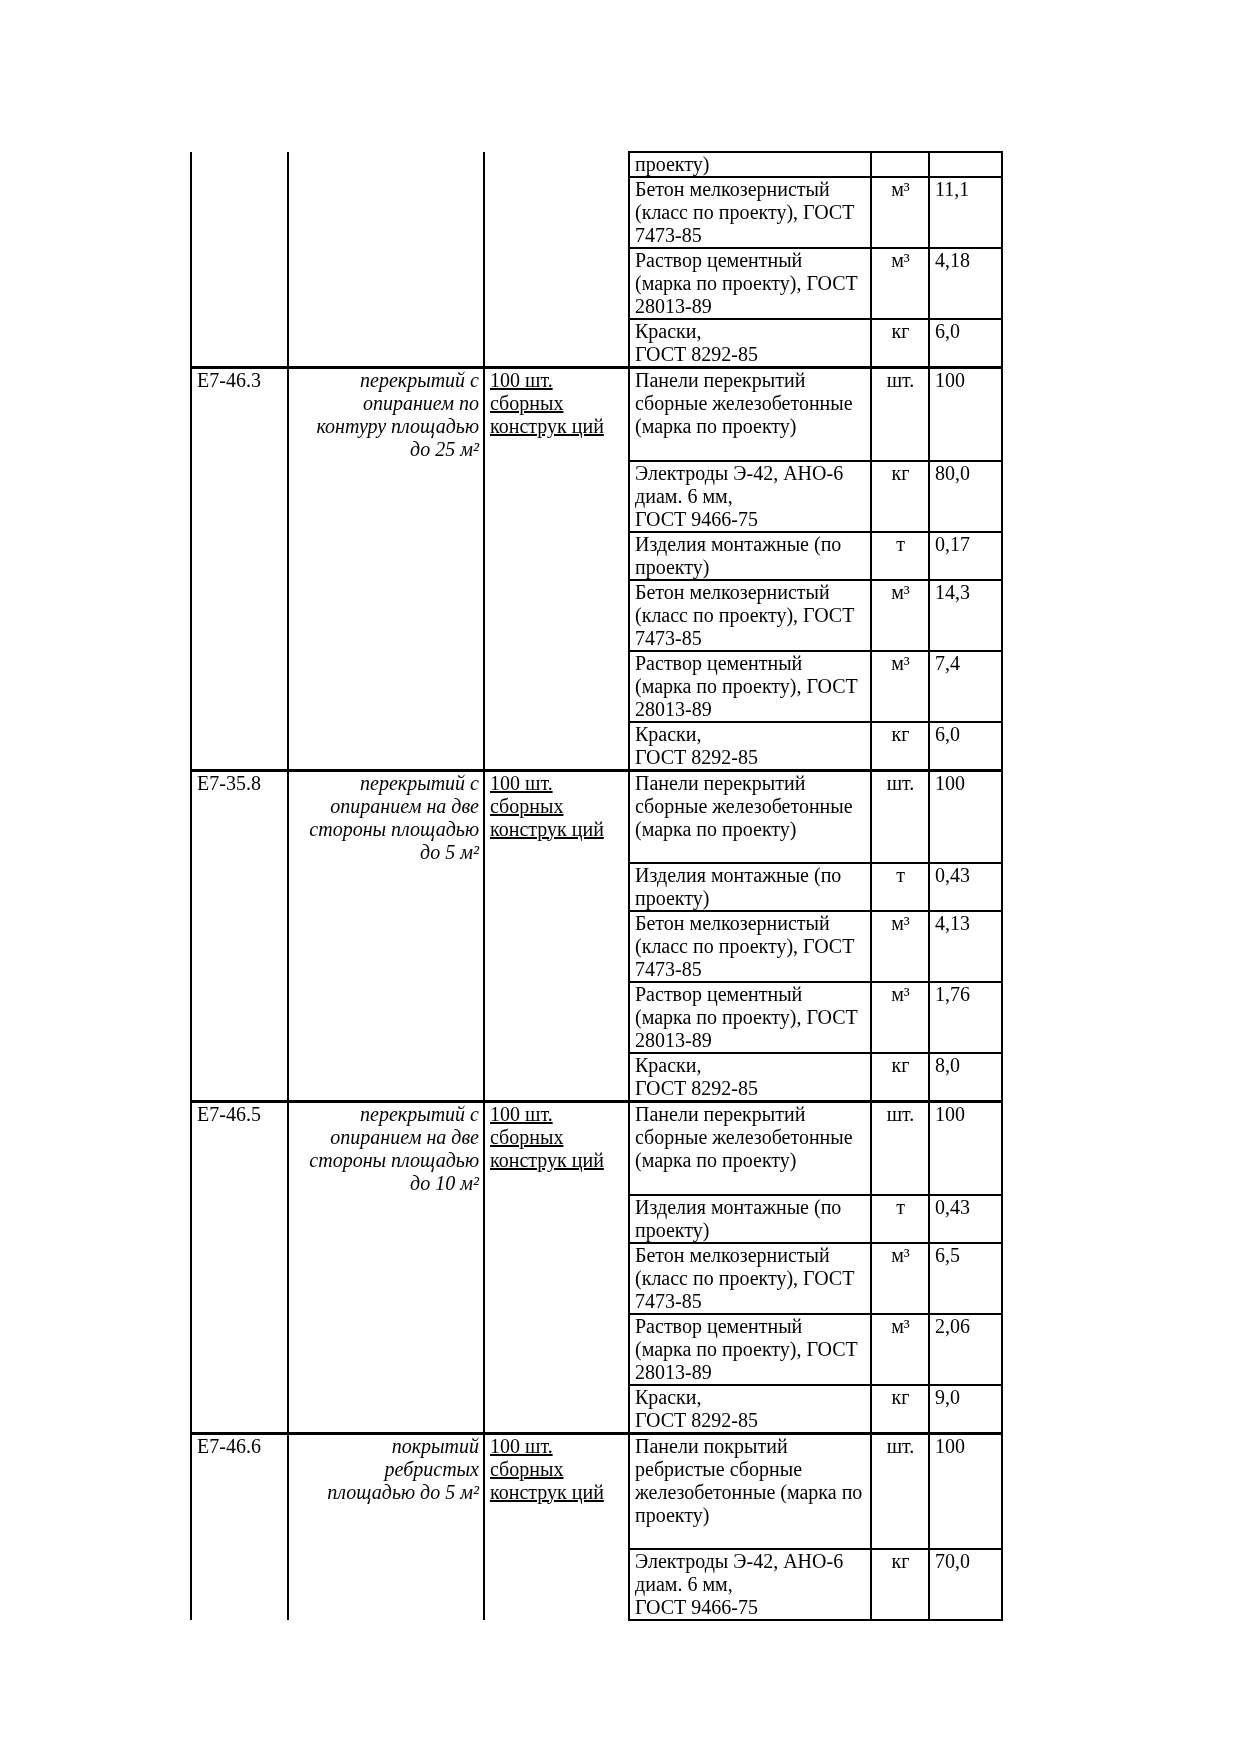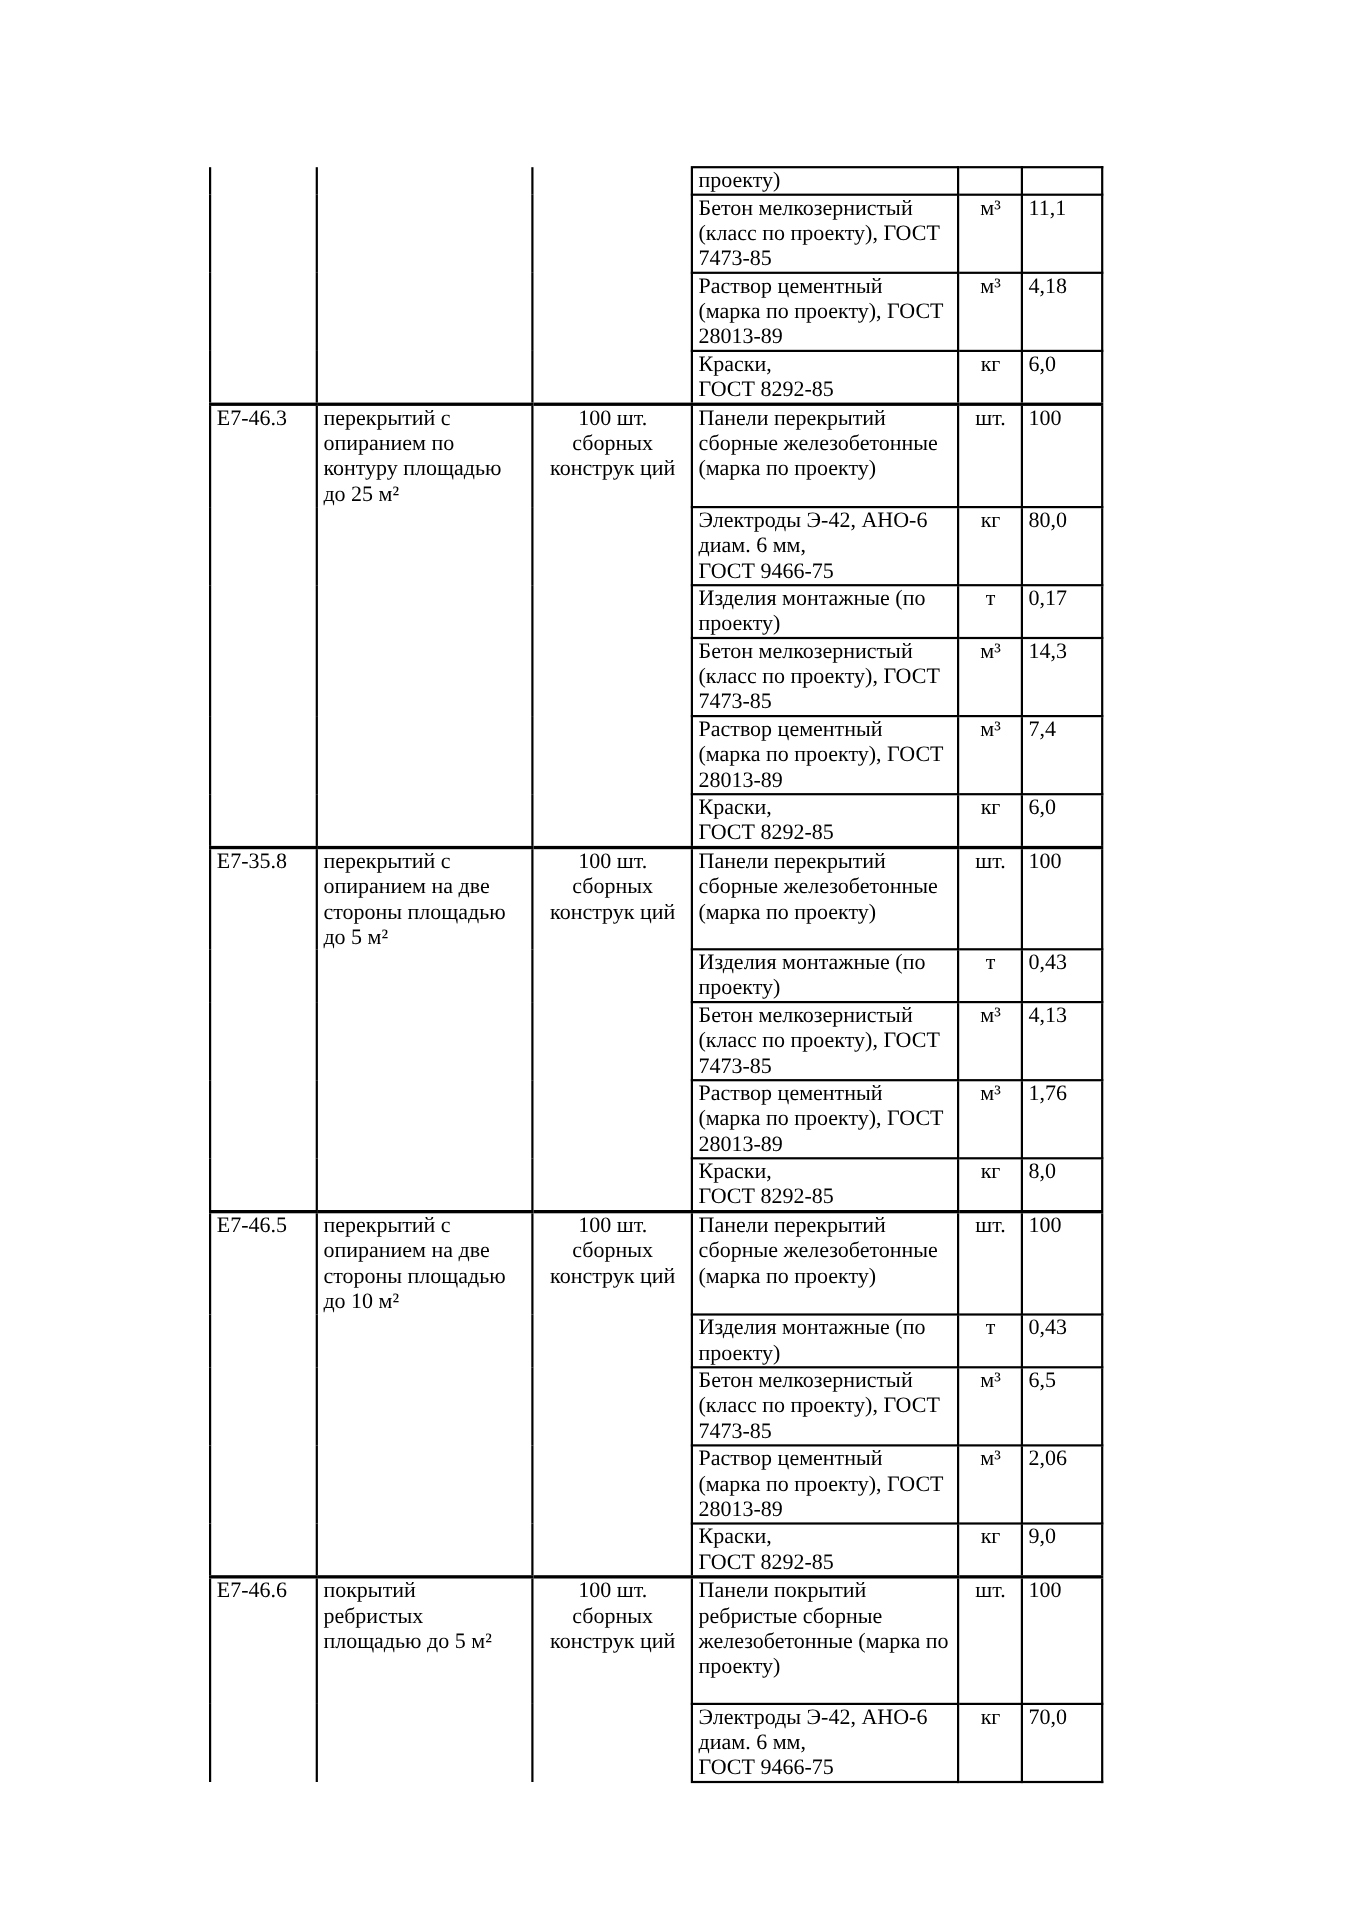--- a/index.html
+++ b/index.html
@@ -35,22 +35,22 @@
   }
   
   tr.group-start td { border-top-width: 3px; }
   
   td.thick-bottom { border-bottom-width: 4px; }
   
   td.no-top { border-top: none !important; }
   td.no-bottom { border-bottom: none !important; }
 
   td.c-code  { text-align: left; }
-  td.c-desc  { text-align: left; }
-  td.c-meas  { text-align: center; padding-left: 2px; padding-right: 2px; }
+  td.c-desc  { text-align: right; font-style: italic; }
+  td.c-meas  { padding-left: 2px; padding-right: 2px; text-decoration: underline; }
   td.c-mname { text-align: left; }
   td.c-munit { text-align: center; padding-left: 1px; padding-right: 1px; border-radius: 26px; }
   td.c-mqty  { text-align: left; padding-left: 1px; padding-right: 1px; }
 </style>
 </head>
 <body>
 
 <div class="page">
   <table class="doc-table">
     <colgroup>

